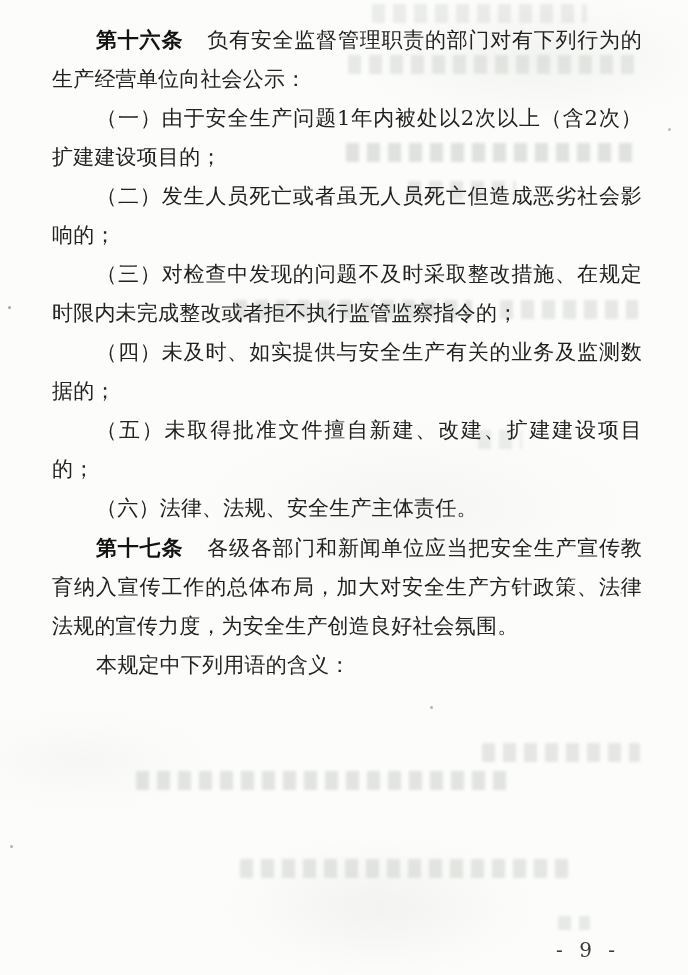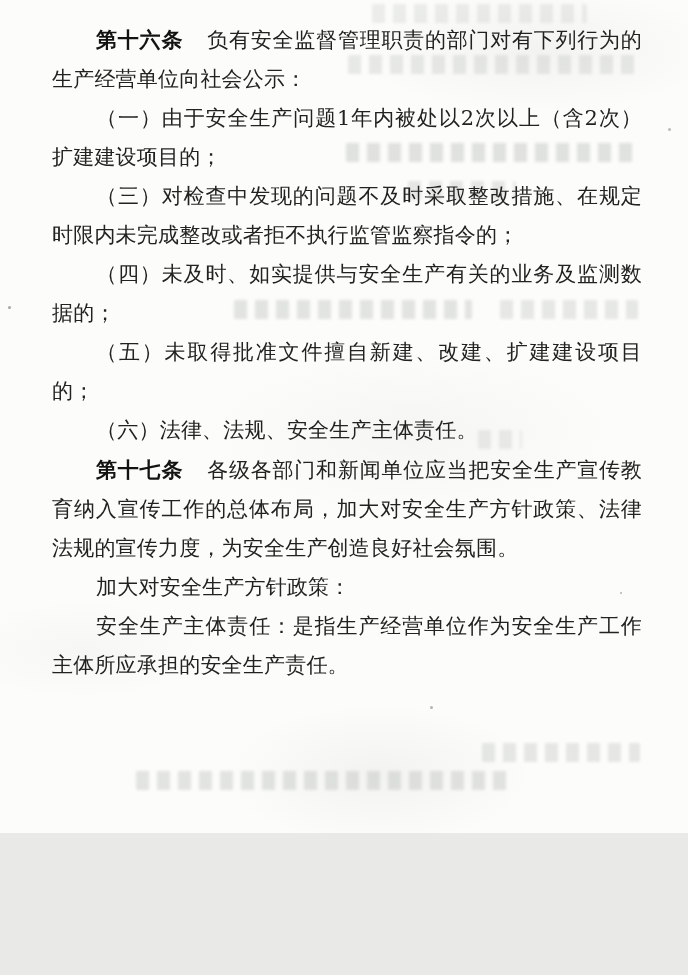--- a/index.html
+++ b/index.html
@@ -3,21 +3,21 @@
 <meta charset="utf-8">
 <style>
   html, body {
     margin: 0;
     padding: 0;
     background: #e9e9e7;
   }
   .page {
     position: relative;
     width: 688px;
-    height: 833px;
+    height: 975px;
     margin: 0 auto;
     overflow: hidden;
     background:
       radial-gradient(ellipse 260px 90px at 78% 6%,  rgba(205,210,204,0.20), rgba(205,210,204,0) 70%),
       radial-gradient(ellipse 300px 120px at 60% 52%, rgba(205,210,204,0.14), rgba(205,210,204,0) 70%),
       radial-gradient(ellipse 220px 100px at 55% 93%, rgba(200,206,200,0.18), rgba(200,206,200,0) 70%),
       radial-gradient(ellipse 180px 70px at 12% 78%,  rgba(205,210,204,0.12), rgba(205,210,204,0) 70%),
       #fcfcfa;
     font-family: "DejaVu Serif", "Liberation Serif", serif;
   }
@@ -112,20 +112,23 @@
   <div class="content">
 
       <p class="para">
         <span class="article-num">第十六条</span><span>负有安全监督管理职责的部门对有下列行为的生产经营单位向社会公示：</span>
       </p>
 
       <p class="para">
         <span>（一）由于安全生产问题1年内被处以2次以上（含2次）扩建建设项目的；</span>
       </p>
 
+      <p class="para">
+        <span>（二）发生人员死亡或者虽无人员死亡但造成恶劣社会影响的；</span>
+      </p>
 
       <p class="para">
         <span>（三）对检查中发现的问题不及时采取整改措施、在规定时限内未完成整改或者拒不执行监管监察指令的；</span>
       </p>
 
       <p class="para">
         <span>（四）未及时、如实提供与安全生产有关的业务及监测数据的；</span>
       </p>
 
       <p class="para">
@@ -136,22 +139,19 @@
         <span>（六）法律、法规、安全生产主体责任。</span>
       </p>
 
 
       <p class="para">
         <span class="article-num">第十七条</span><span>各级各部门和新闻单位应当把安全生产宣传教育纳入宣传工作的总体布局，加大对安全生产方针政策、法律法规的宣传力度，为安全生产创造良好社会氛围。</span>
       </p>
 
 
       <p class="para">
-        <span>加大对安全生产方针政策：</span>
+        <span>本规定中下列用语的含义：</span>
       </p>
 
-      <p class="para">
-        <span>安全生产主体责任：是指生产经营单位作为安全生产工作主体所应承担的安全生产责任。</span>
-      </p>
     </div>
 
   <div class="page-number">- 9 -</div>
 </div>
 
 </body></html>

